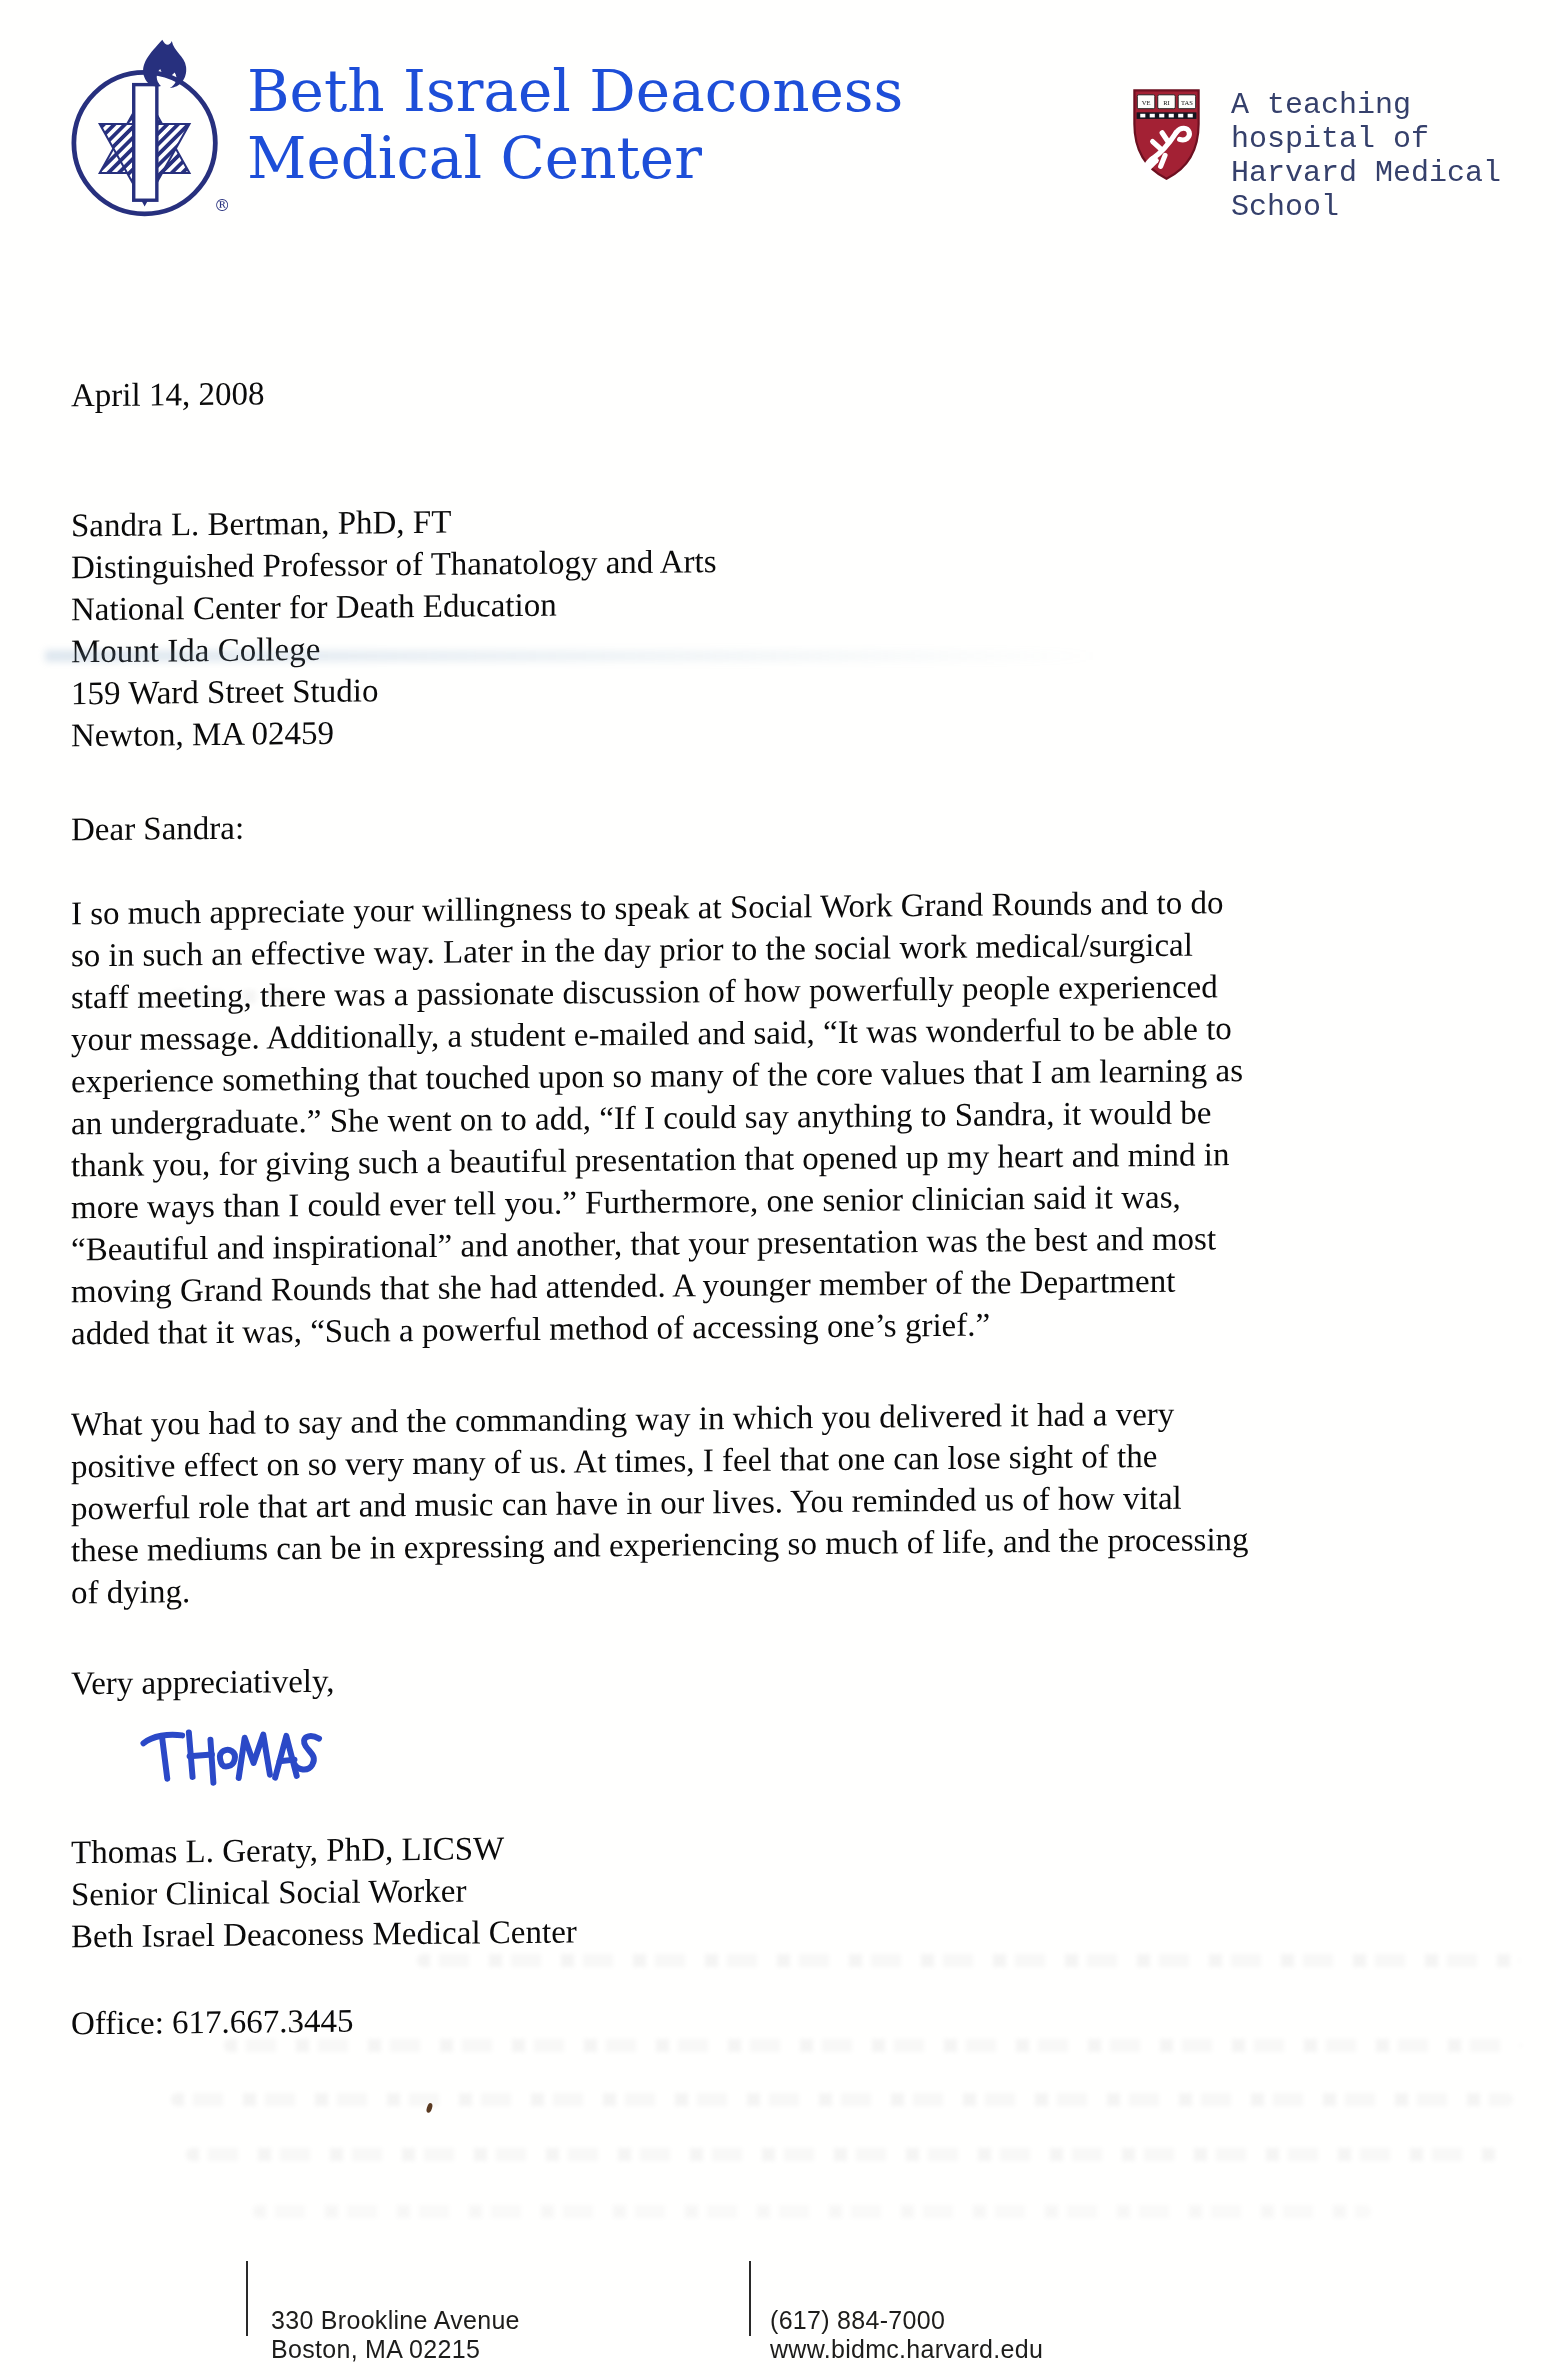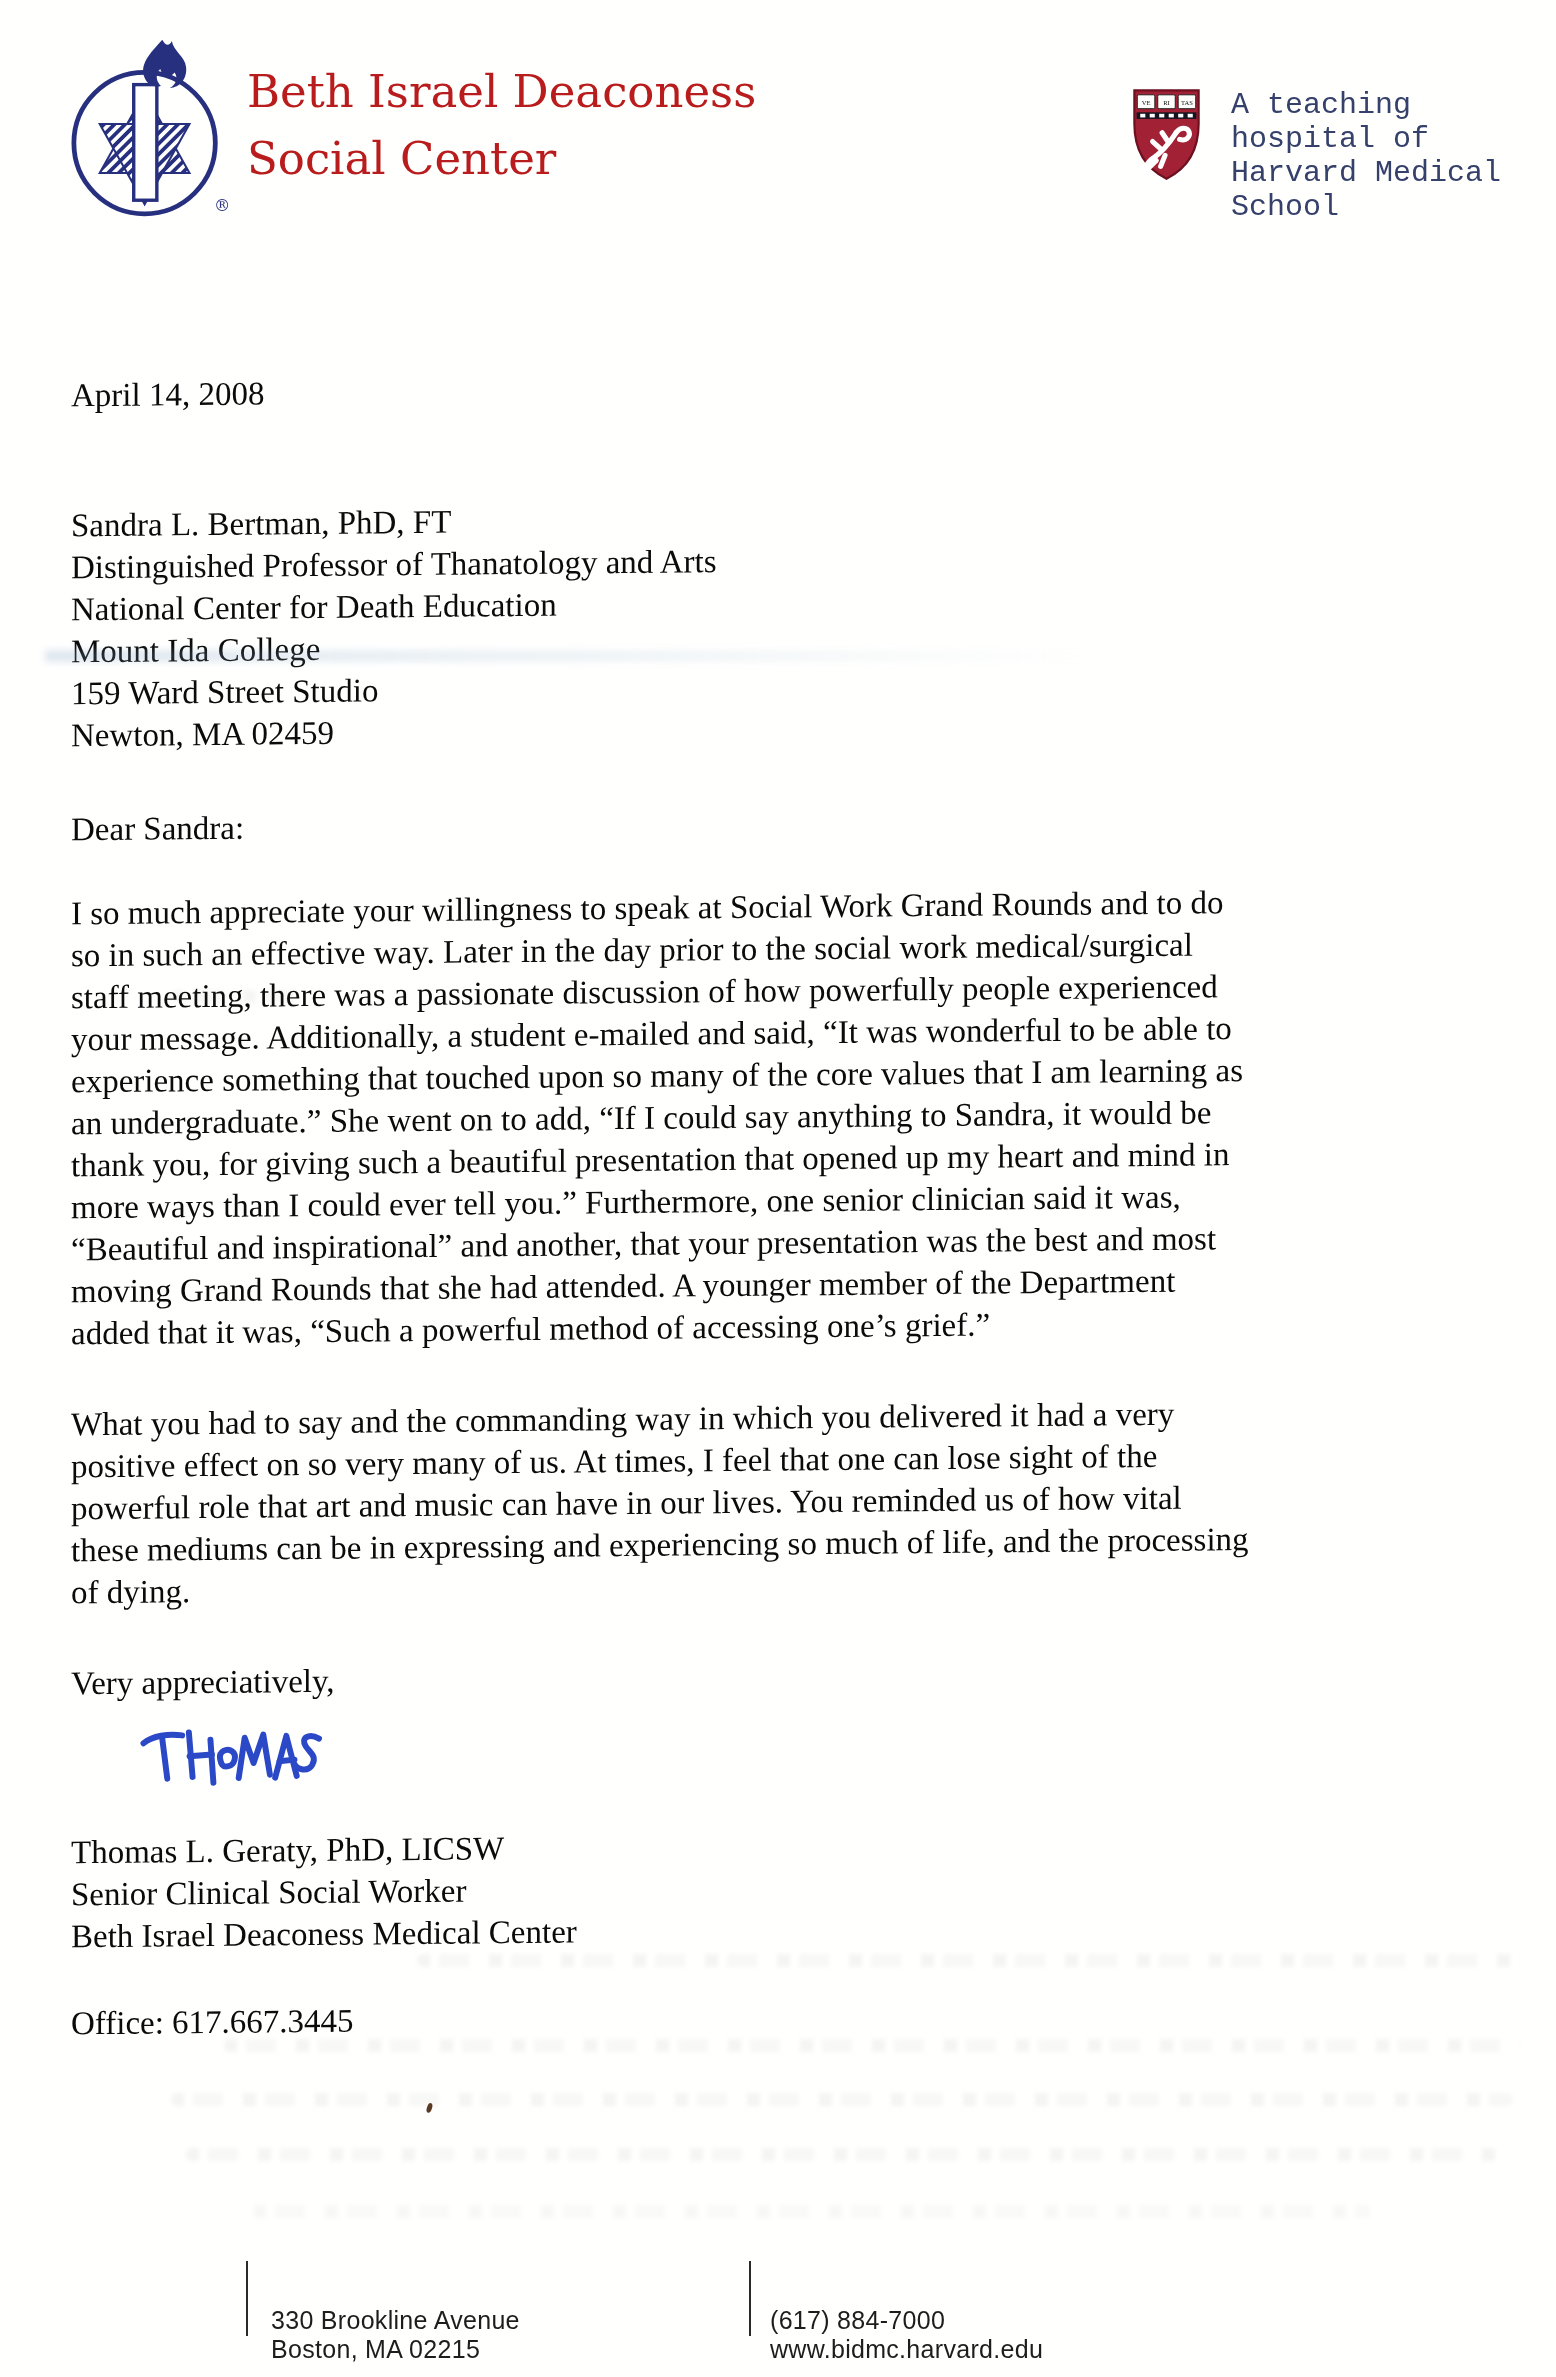--- a/index.html
+++ b/index.html
@@ -11,22 +11,22 @@
     font-family:"Liberation Serif", serif;
     color:#0b0b0b;
   }
   .abs{position:absolute;}
   .prelines{white-space:pre-line;}
 
   
   .brand{
     left:247px;top:58px;
     font-family:"DejaVu Serif", serif;
-    color:#b91c1c;
-    font-size:45px;line-height:67px;
+    color:#1d4ed8;
+    font-size:58px;line-height:67px;
     letter-spacing:0px;
   }
   .affiliation-text{
     left:1231px;top:88px;
     font-family:Liberation Mono, monospace;
     color:#35406b;
     font-size:30px;line-height:34px;
   }
 
   
@@ -103,21 +103,21 @@
         <rect x="104" y="72" width="34" height="170" fill="#ffffff" stroke="#27307e" stroke-width="5"></rect>
       </g>
 
       <path d="M146,6 C128,26 112,42 120,62 C124,72 134,77 144,74 C136,66 136,56 143,49 C146,60 158,63 164,54 C170,62 166,72 157,77 C172,76 183,63 181,46 C179,30 163,24 160,8 C156,17 150,14 146,6 Z" fill="#27307e"></path>
 
       <text x="222" y="258" font-size="24" fill="#27307e" font-family="DejaVu Serif, serif">®</text>
     </svg>
 
     <div class="abs brand">
       <div>Beth Israel Deaconess</div>
-      <div>Social Center</div>
+      <div>Medical Center</div>
     </div>
 
     <svg class="abs" style="left:1130px;top:86px;" width="73" height="95" viewBox="0 0 100 130">
       <path d="M6,6 H94 V52 C94,92 76,114 50,127 C24,114 6,92 6,52 Z" fill="#a32134" stroke="#6d1020" stroke-width="3"></path>
       <g>
         <rect x="10" y="12" width="24" height="19" rx="2" fill="#fdfdfb" stroke="#1a1a1a" stroke-width="1.3"></rect>
         <rect x="38" y="12" width="24" height="19" rx="2" fill="#fdfdfb" stroke="#1a1a1a" stroke-width="1.3"></rect>
         <rect x="66" y="12" width="24" height="19" rx="2" fill="#fdfdfb" stroke="#1a1a1a" stroke-width="1.3"></rect>
         <text x="22" y="26" font-size="9" text-anchor="middle" fill="#111" font-family="Liberation Serif, serif">VE</text>
         <text x="50" y="26" font-size="9" text-anchor="middle" fill="#111" font-family="Liberation Serif, serif">RI</text>

